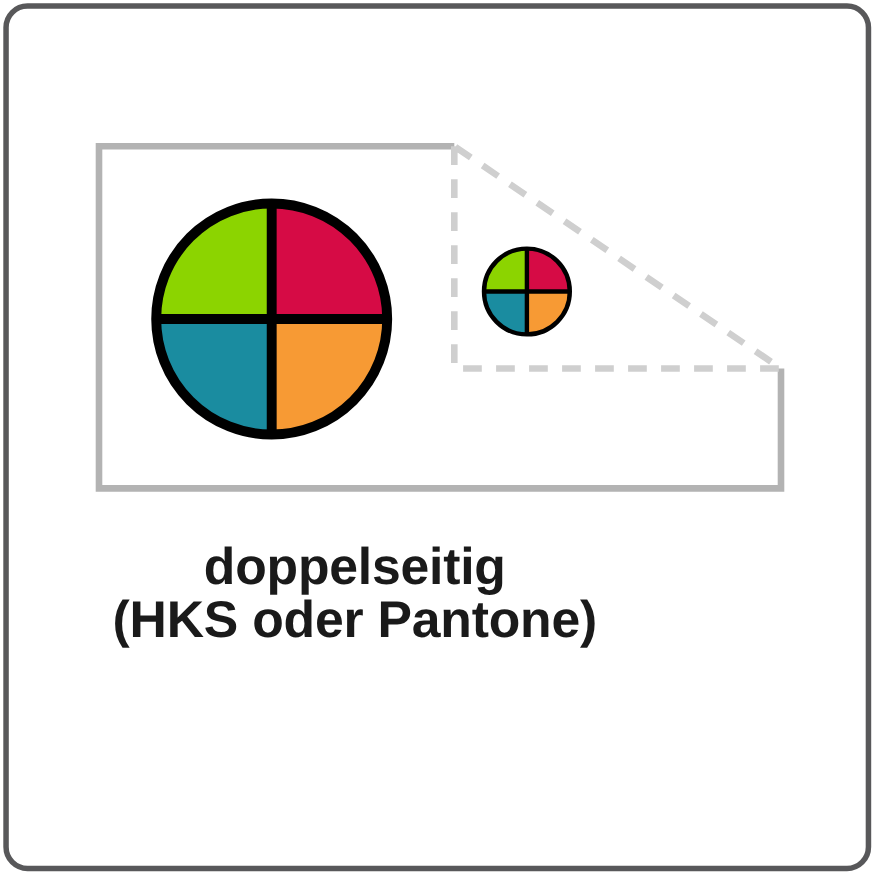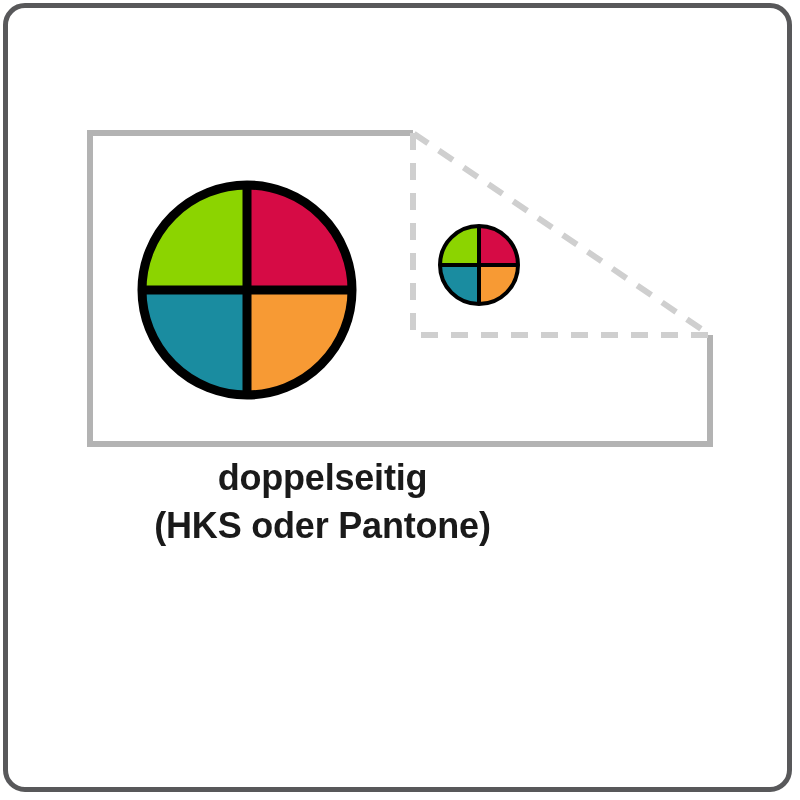--- a/index.html
+++ b/index.html
@@ -40,26 +40,26 @@
   #diagram-svg {
     position: absolute;
     left: 0;
     top: 0;
     display: block;
   }
   
   #caption {
     position: absolute;
     left: 0;
-    top: 454px;
+    top: 491px;
     width: 645px;
     text-align: center;
     color: #1a1a1a;
     font-weight: bold;
-    font-size: 36px;
+    font-size: 47px;
     line-height: 48px;
     letter-spacing: -0.2px;
   }
   #caption .cap-line {
     display: block;
     white-space: nowrap;
   }
 </style>
 </head>
 <body>

